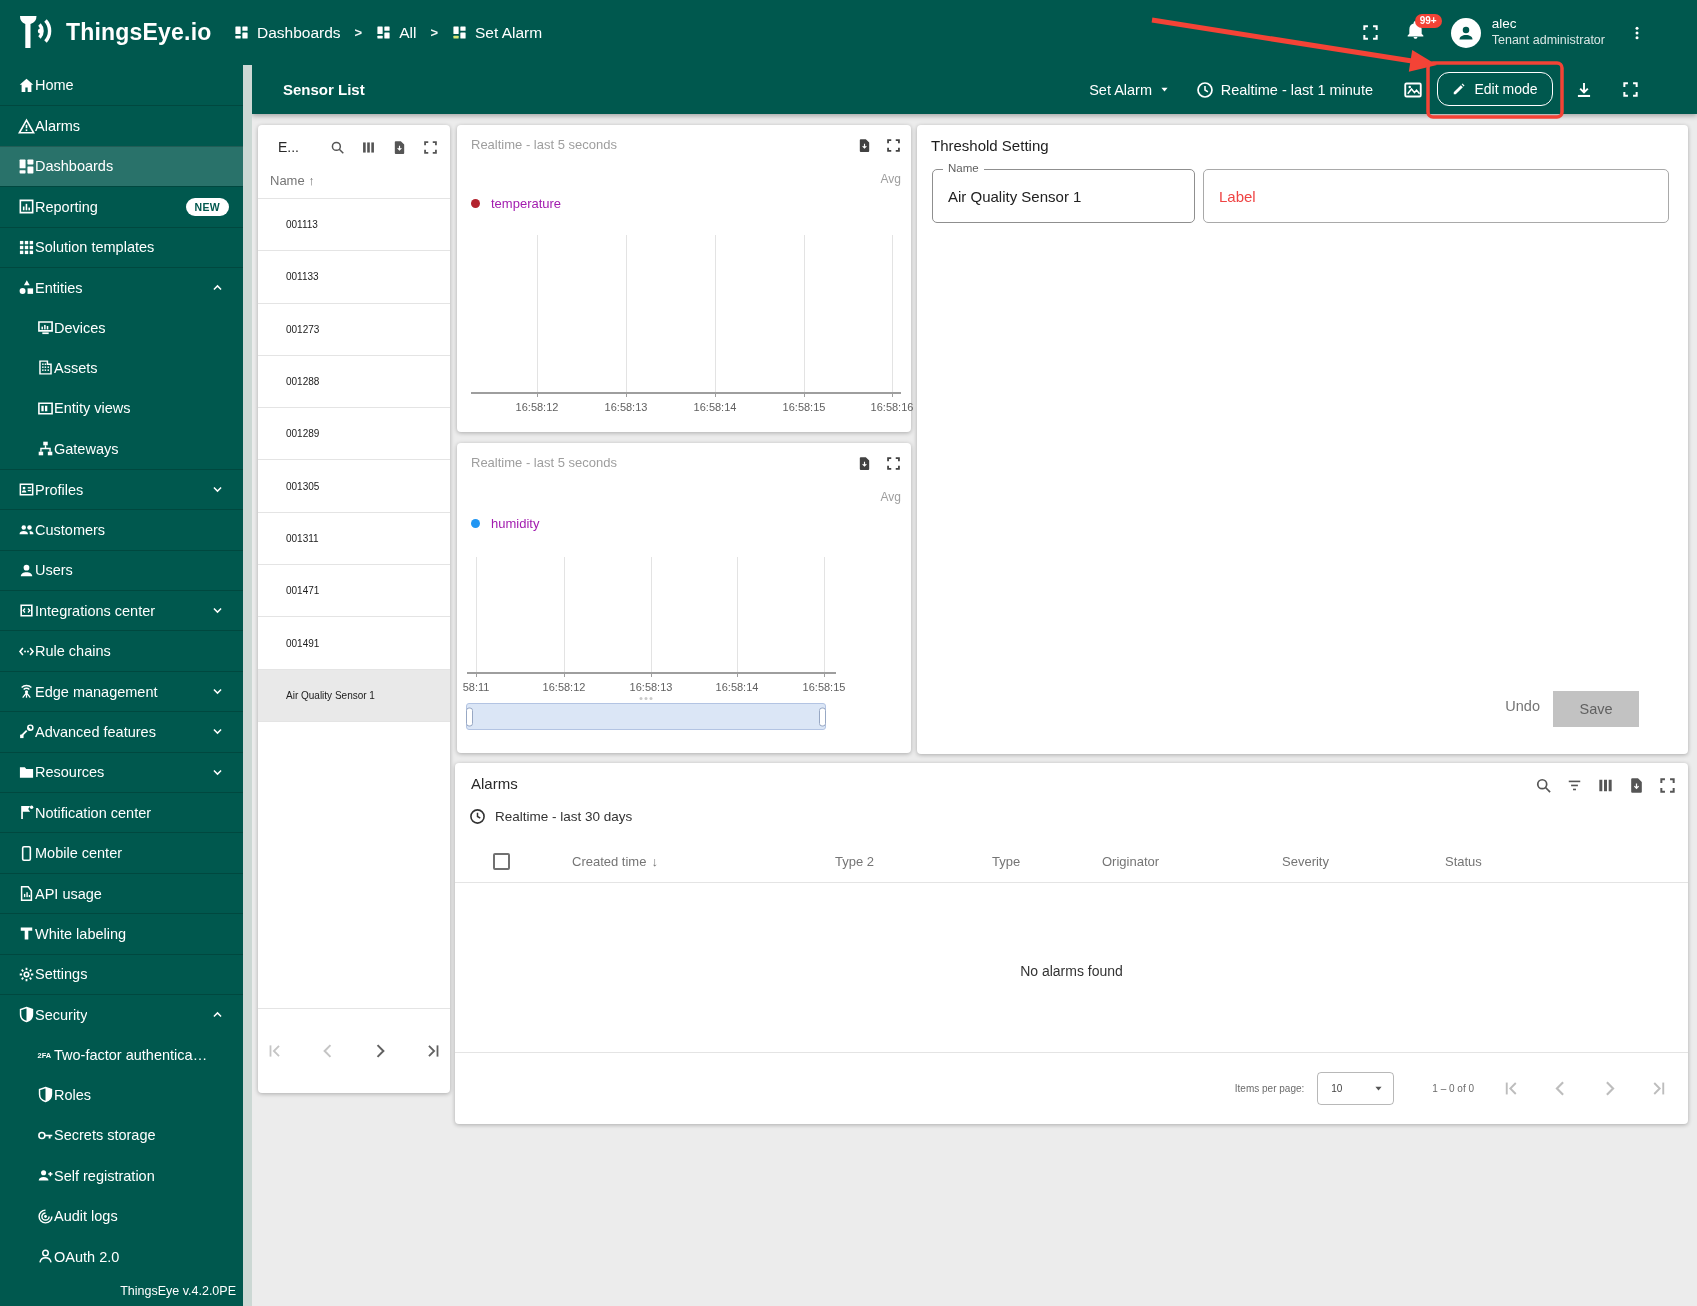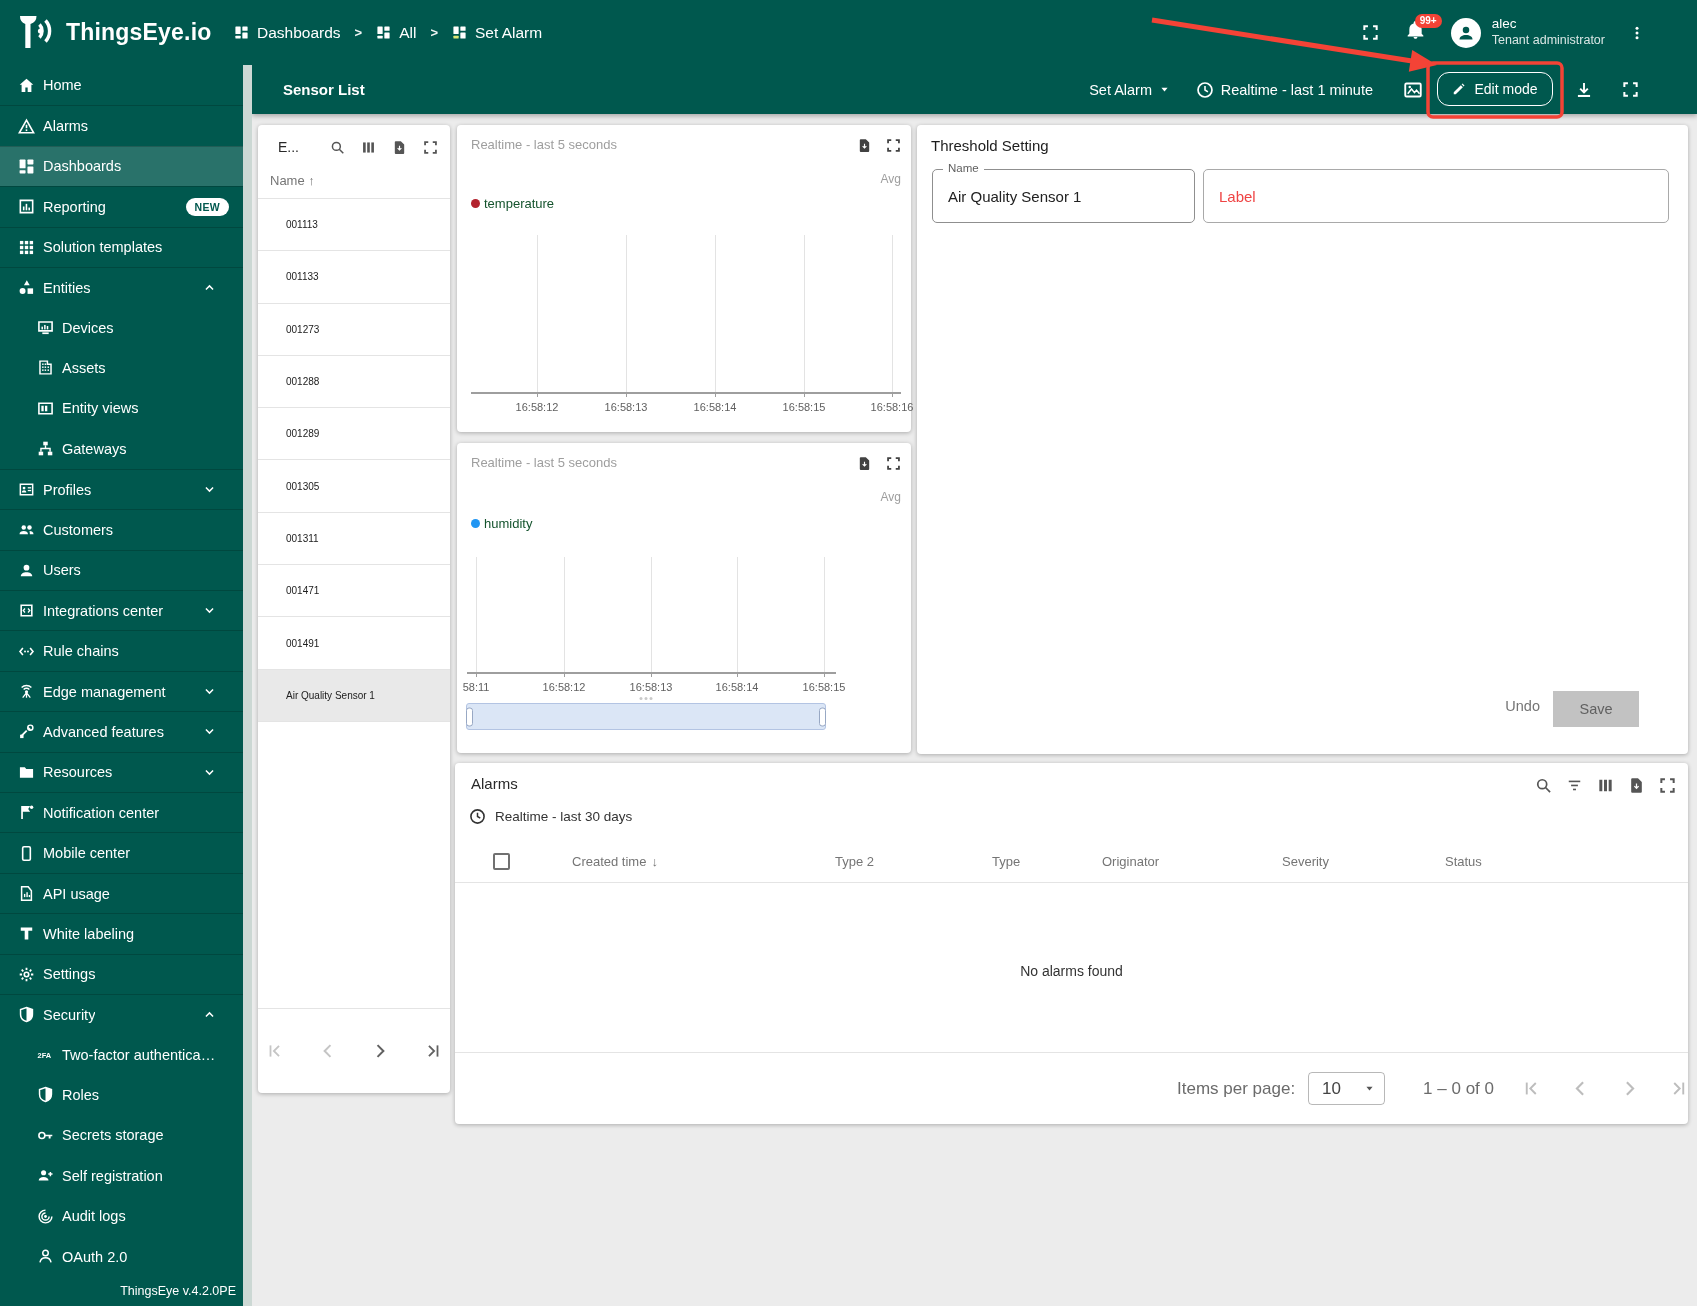--- a/index.html
+++ b/index.html
@@ -25,21 +25,21 @@
 .user-block{line-height:1.25;margin-right:24px;cursor:pointer}
 .user-name{font-size:13.5px}
 .user-role{font-size:12.5px;color:rgba(255,255,255,.85)}
 
 .sidebar{position:absolute;top:65px;left:0;width:252px;bottom:0;background:var(--teal);z-index:25}
 .sidebar::after{content:"";position:absolute;top:0;right:0;width:9px;bottom:0;background:#ccd8d4}
 .side-list{position:absolute;top:0;left:0;width:243px}
 .side-item{height:40.4px;display:flex;align-items:center;padding-left:18px;color:#fff;font-size:14.5px;font-weight:500;cursor:pointer;position:relative}
 .side-item.bordered{border-top:1px solid var(--teal-line)}
 .side-item.active{background:rgba(255,255,255,.16)}
-.side-item .ic{width:17px;height:17px;margin-right:8px}
+.side-item .ic{width:17px;height:17px;}
 .side-item.sub{padding-left:37px}
 .side-item .lbl{white-space:nowrap;overflow:hidden;text-overflow:ellipsis;max-width:155px}
 .side-item .chev{position:absolute;right:19px;width:13px;height:13px}
 .badge-new{position:absolute;right:14px;background:#fff;color:var(--teal);font-size:10.5px;font-weight:bold;padding:3px 9px;border-radius:10px;letter-spacing:.3px}
 .side-footer{position:absolute;right:16px;bottom:8px;color:#fff;font-size:12.5px;font-weight:500}
 
 .toolbar{position:absolute;top:65px;left:252px;right:0;height:49px;background:var(--teal);color:#fff;display:flex;align-items:center;z-index:20;box-shadow:0 2px 5px rgba(0,0,0,.3)}
 .tb-title{font-size:15px;font-weight:bold;margin-left:31px}
 .tbar-ctl{position:absolute;display:flex;align-items:center;gap:7px;font-size:14.5px;font-weight:500;cursor:pointer;color:#fff}
 .edit-btn{position:absolute;right:144px;top:7px;width:116px;height:34px;border:1.5px solid #fff;border-radius:12px;display:flex;align-items:center;justify-content:center;gap:8px;font-size:14px;font-weight:500;cursor:pointer;color:#fff;background:transparent}
@@ -56,21 +56,21 @@
 .ent-colhead{padding:8px 0 10px 12px;font-size:13px;font-weight:500;color:var(--gray);border-bottom:1px solid #e4e4e4}
 .ent-row{height:52.3px;display:flex;align-items:center;padding-left:28px;font-size:10px;border-bottom:1px solid #e4e4e4;cursor:pointer;color:#212121}
 .ent-row.sel{background:#e9e9e9}
 .ent-pager{position:absolute;left:0;right:0;bottom:0;height:85px;border-top:1px solid #e4e4e4;display:flex;align-items:center;justify-content:space-between;padding:0 8px}
 .ent-pager .ic{width:18px;height:18px;cursor:pointer}
 
 .w-title{position:absolute;left:14px;top:12px;font-size:13px;color:var(--lgray)}
 .w-icons{position:absolute;right:10px;top:13px;display:flex;gap:14px;color:#424242}
 .w-icons .ic{width:15px;height:15px;cursor:pointer}
 .w-avg{position:absolute;right:10px;top:47px;font-size:12px;color:var(--lgray)}
-.legend{position:absolute;left:14px;display:flex;align-items:center;gap:4px;font-size:13px;color:#14532d}
+.legend{position:absolute;left:14px;display:flex;align-items:center;gap:11px;font-size:13px;color:#a21caf}
 .legend .dot{width:9px;height:9px;border-radius:50%}
 .gridline{position:absolute;width:1px;background:#e3e3e3}
 .axis{position:absolute;height:2px;background:#9e9e9e}
 .tickstub{position:absolute;width:1px;height:5px;background:#9e9e9e}
 .ticklbl{position:absolute;font-size:11px;color:#616161;transform:translateX(-50%);white-space:nowrap}
 .rangesel{position:absolute;left:9px;top:260px;width:360px;height:27px;background:#dbe6f6;border:1px solid #b3c4e3;border-radius:3px;cursor:pointer}
 .rs-handle{position:absolute;top:50%;transform:translateY(-50%);width:7px;height:19px;background:#fff;border:1px solid #98a8c4;border-radius:3px}
 .rs-grip{position:absolute;top:-7px;left:50%;transform:translateX(-50%);display:flex;gap:2px}
 .rs-grip i{width:3px;height:3px;border-radius:50%;background:#c9c9c9}
 
@@ -85,21 +85,21 @@
 #alarms-card{left:203px;top:649px;width:1233px;height:361px}
 .al-title{position:absolute;left:16px;top:12px;font-size:15px;font-weight:500;color:#282828}
 .al-icons{position:absolute;right:12px;top:14px;display:flex;gap:14px;color:#555}
 .al-icons .ic{width:17px;height:17px;cursor:pointer}
 .al-tw{position:absolute;left:14px;top:45px;display:flex;align-items:center;gap:9px;font-size:13.5px;color:#333;cursor:pointer}
 .al-tw .ic{width:17px;height:17px}
 .al-header{position:absolute;left:0;right:0;top:80px;height:40px;border-bottom:1px solid #e4e4e4;font-size:13px;color:var(--gray)}
 .al-header .cell{position:absolute;top:11px;display:flex;gap:5px;align-items:center}
 .cbx{position:absolute;left:38px;top:10px;width:17px;height:17px;border:2px solid #707070;border-radius:2px;cursor:pointer}
 .al-empty{position:absolute;left:0;right:0;top:200px;text-align:center;font-size:14px;color:#333}
-.al-pager{position:absolute;left:0;right:0;bottom:0;height:72px;border-top:1px solid #e4e4e4;display:flex;align-items:center;justify-content:flex-end;font-size:17px;color:#6b6b6b;}
+.al-pager{position:absolute;left:0;right:0;bottom:0;height:72px;border-top:1px solid #e4e4e4;display:flex;align-items:center;justify-content:flex-end;font-size:10px;color:#6b6b6b;padding-right:20px}
 .al-pager .ips-select{margin-left:13px;width:77px;height:33px;border:1px solid rgba(0,0,0,.28);border-radius:4px;display:flex;align-items:center;padding:0 9px 0 13px;color:#444;cursor:pointer}
 .al-pager .ips-select .ic{margin-left:auto;width:11px;height:11px;color:#555}
 .al-pager .range{margin:0 28px 0 38px}
 .al-nav{display:flex;gap:30px;color:#bdbdbd}
 .al-nav .ic{width:19px;height:19px;cursor:pointer}
 
 #annot{position:absolute;inset:0;z-index:50;pointer-events:none}
 </style>
 </head>
 <body>

